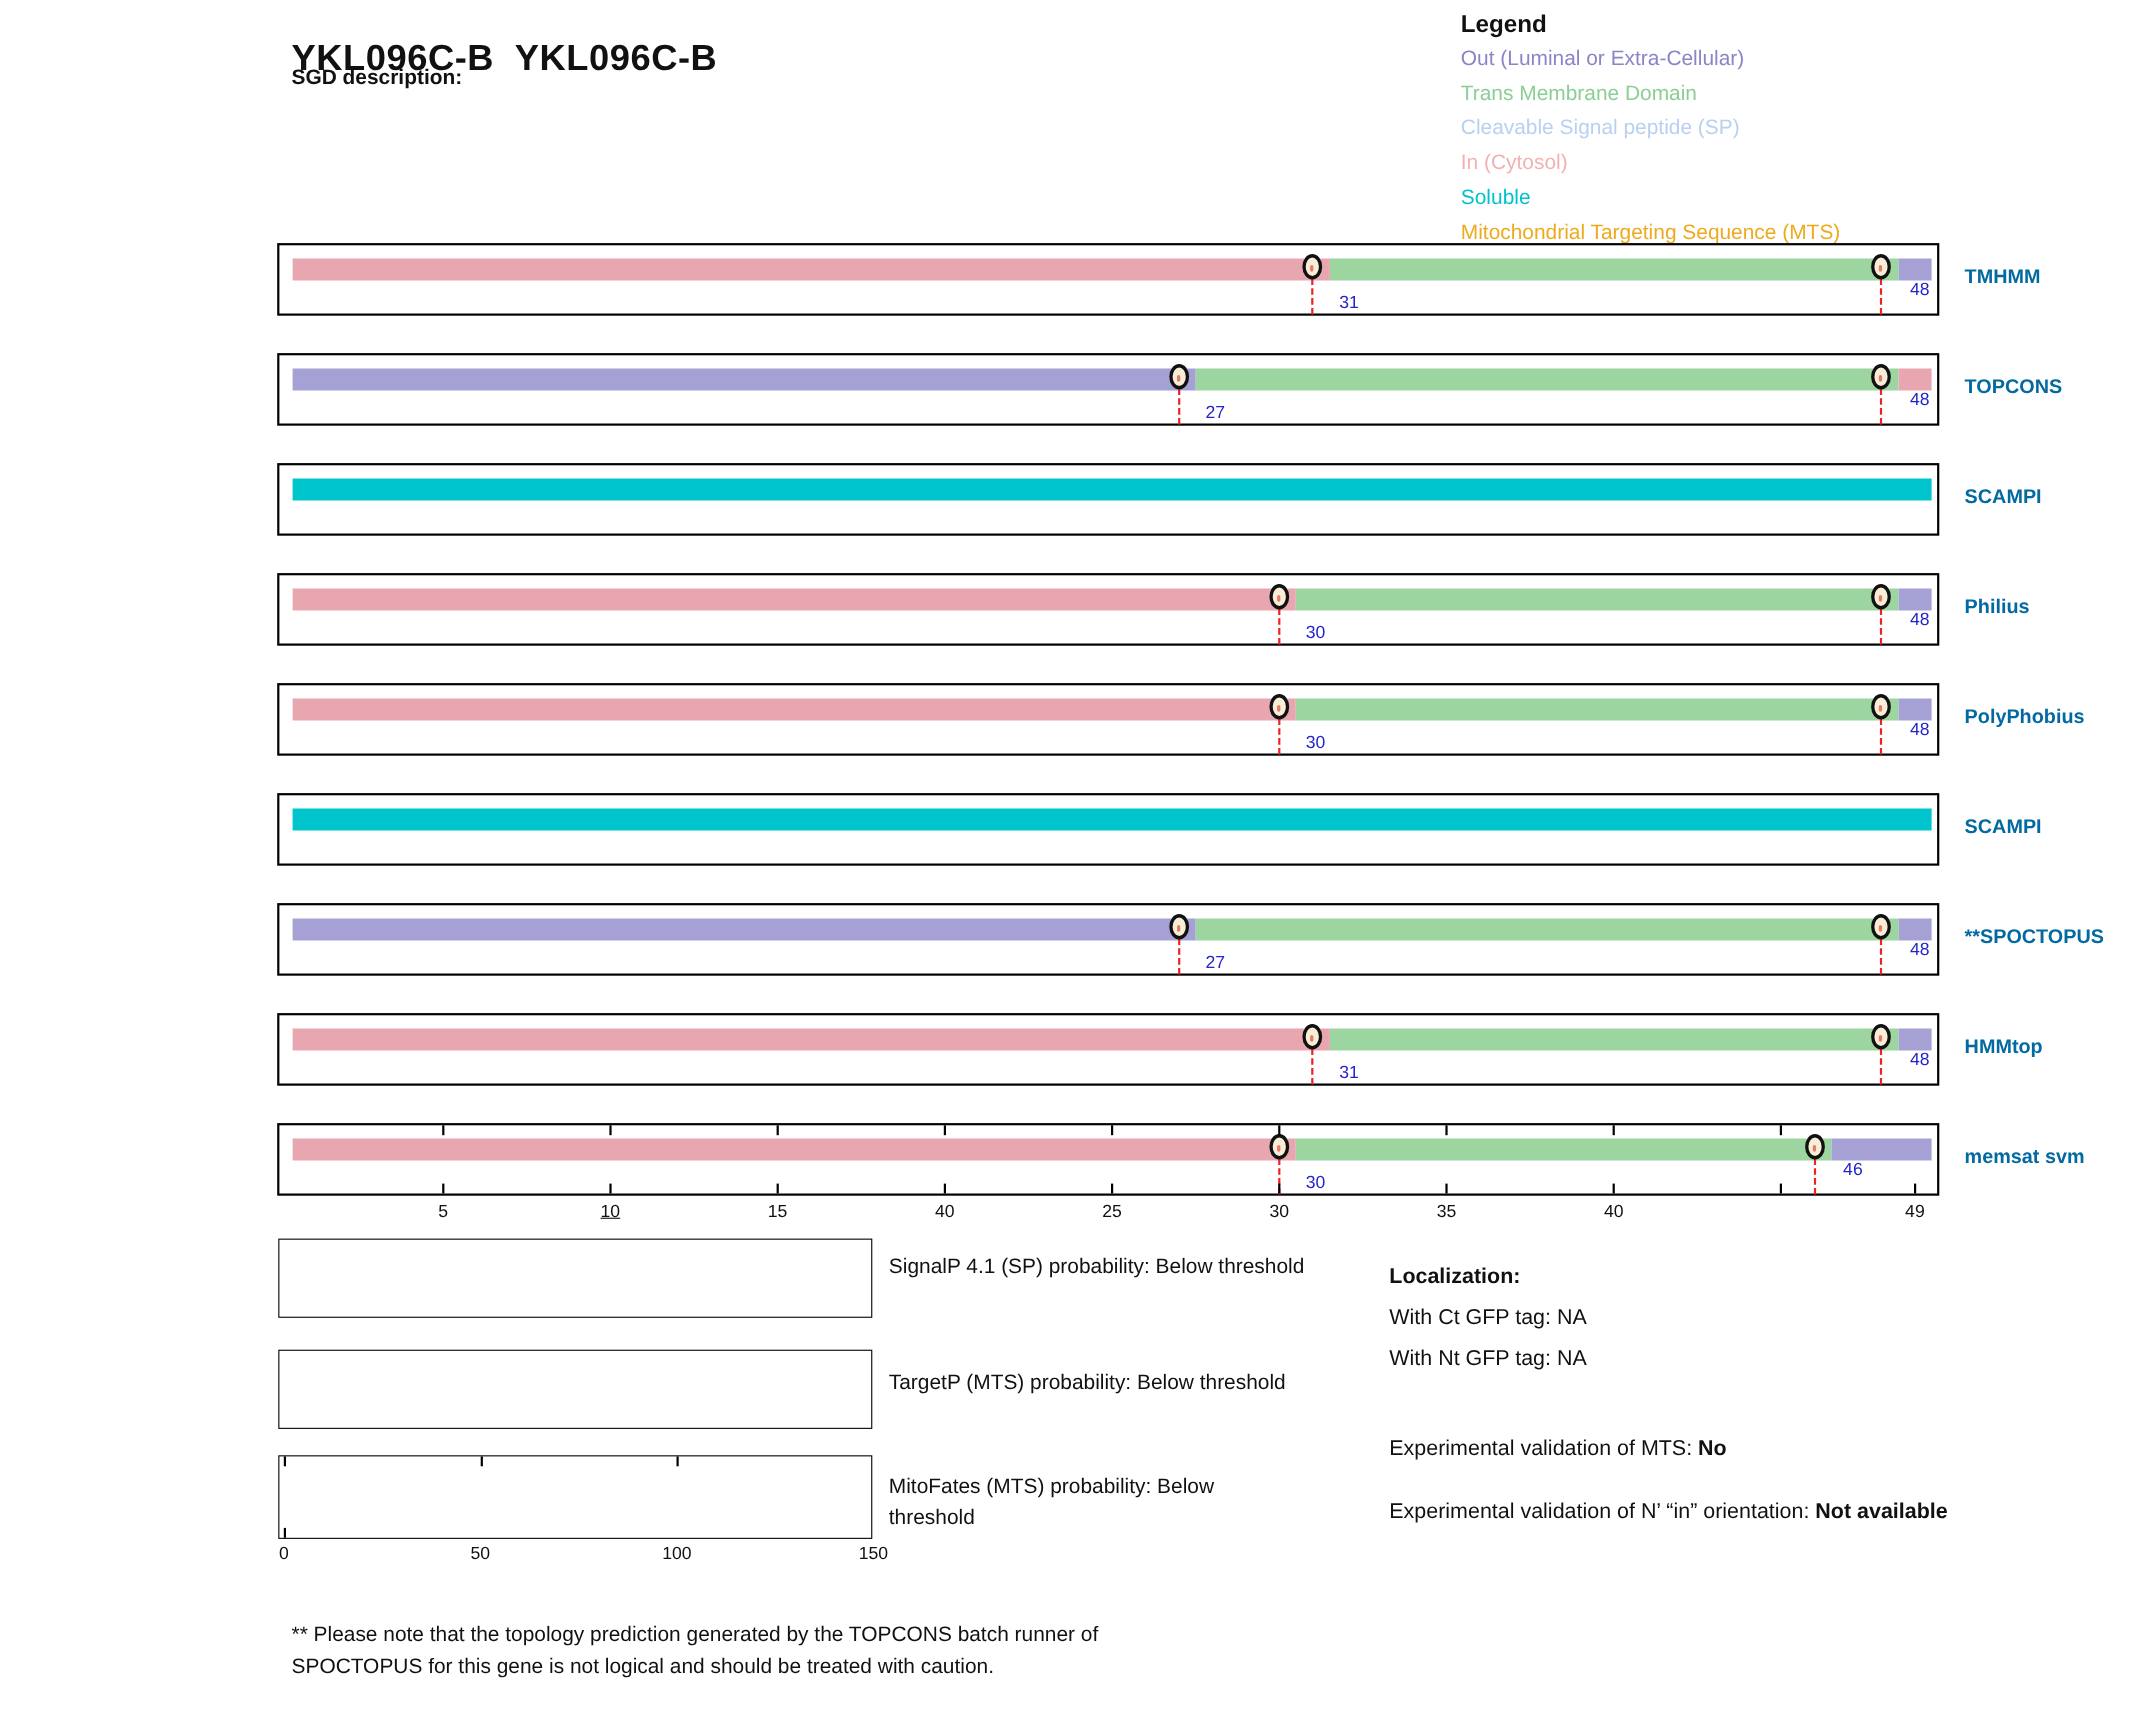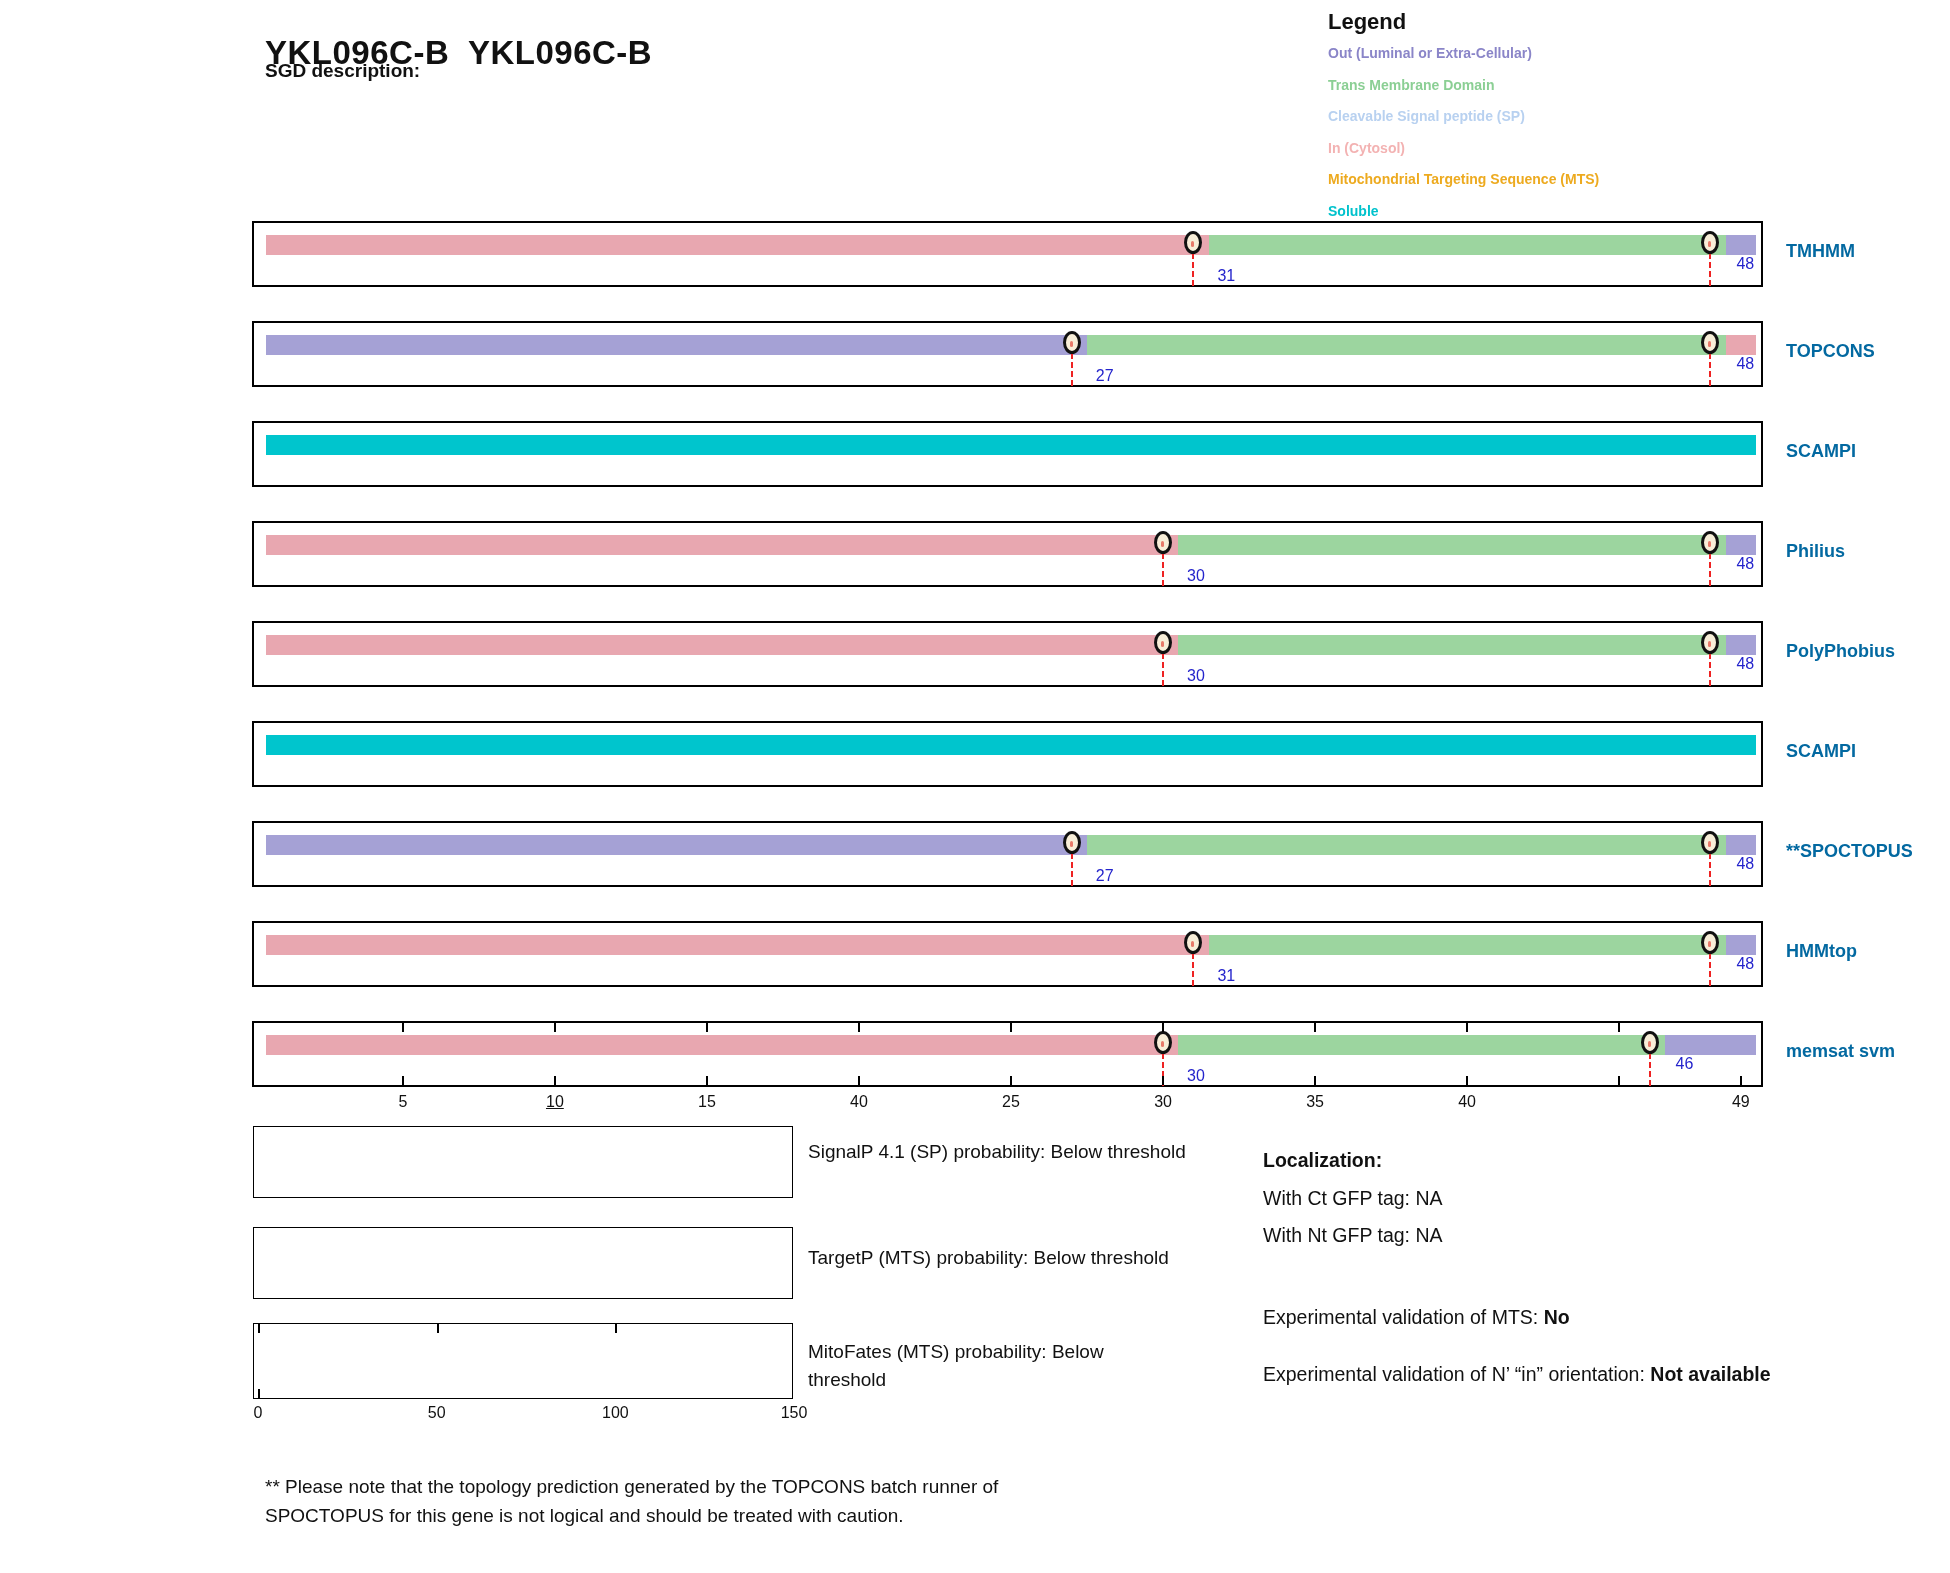--- a/index.html
+++ b/index.html
@@ -8,21 +8,21 @@
     font-family:"Liberation Sans","DejaVu Sans",sans-serif;color:#111;
     overflow:hidden;
   }
   
   .title{position:absolute;left:265px;top:12px;font-size:33px;font-weight:bold;white-space:pre;letter-spacing:0.5px;}
   .sgd-label{position:absolute;left:265px;top:60px;font-size:19px;font-weight:bold;}
   .sgd-desc{position:absolute;left:265px;top:82px;font-size:19px;width:1030px;line-height:1.55;}
   
   .legend{position:absolute;left:1328px;top:6px;}
   .legend-title{font-size:22px;font-weight:bold;color:#111;line-height:32px;}
-  .legend-item{font-size:14px;font-weight:bold;line-height:31.5px;}
+  .legend-item{font-size:19px;font-weight:normal;line-height:31.5px;}
   
   .track-box{position:absolute;left:252px;width:1511px;height:66px;border:2px solid #000;box-sizing:border-box;background:#fff;}
   .bar-seg{position:absolute;top:12px;height:20px;}
   .marker-dash{position:absolute;top:30px;height:33px;width:0;border-left:2px dashed #ee2222;}
   .marker-circle{position:absolute;top:8px;width:12px;height:17px;border:3px solid #111;border-radius:50%;background:#f8eed8;}
   .marker-dot{position:absolute;left:4px;top:7px;width:3px;height:6px;background:#e87a6a;border-radius:2px;}
   .marker-label{position:absolute;font-size:16px;color:#2424cc;}
   .track-label{position:absolute;left:1786px;font-size:18px;font-weight:bold;color:#0369a1;white-space:nowrap;}
   .tick{position:absolute;width:2px;height:9px;background:#000;}
   .axis-label{position:absolute;top:70px;font-size:16px;color:#111;transform:translateX(-50%);}
@@ -44,22 +44,22 @@
   <h1 class="title">YKL096C-B  YKL096C-B</h1>
   <div class="sgd-label">SGD description:</div>
 
   <div class="legend">
     <div class="legend-title">Legend</div>
     <div id="legend-items">
         <div class="legend-item" style="color: rgb(138, 133, 200);">Out (Luminal or Extra-Cellular)</div>
         <div class="legend-item" style="color: rgb(139, 207, 148);">Trans Membrane Domain</div>
         <div class="legend-item" style="color: rgb(184, 209, 240);">Cleavable Signal peptide (SP)</div>
         <div class="legend-item" style="color: rgb(243, 178, 178);">In (Cytosol)</div>
+        <div class="legend-item" style="color: rgb(0, 194, 204);">Soluble</div>
         <div class="legend-item" style="color: rgb(237, 170, 31);">Mitochondrial Targeting Sequence (MTS)</div>
-        <div class="legend-item" style="color: rgb(0, 194, 204);">Soluble</div>
       </div>
   </div>
 
   <div id="tracks">
       <div class="track-box" style="top: 221px;">
         <div class="bar-seg" style="left: 12px; width: 942.653px; background: rgb(232, 167, 176);"></div>
         <div class="bar-seg" style="left: 954.653px; width: 516.939px; background: rgb(156, 213, 159);"></div>
         <div class="bar-seg" style="left: 1471.59px; width: 30.4082px; background: rgb(165, 161, 213);"></div>
         <div class="marker-dash" style="left: 938.449px; border-left-color: rgb(238, 34, 34);"></div>
         <div class="marker-circle" style="left: 930.449px; background: rgb(248, 238, 216);">

